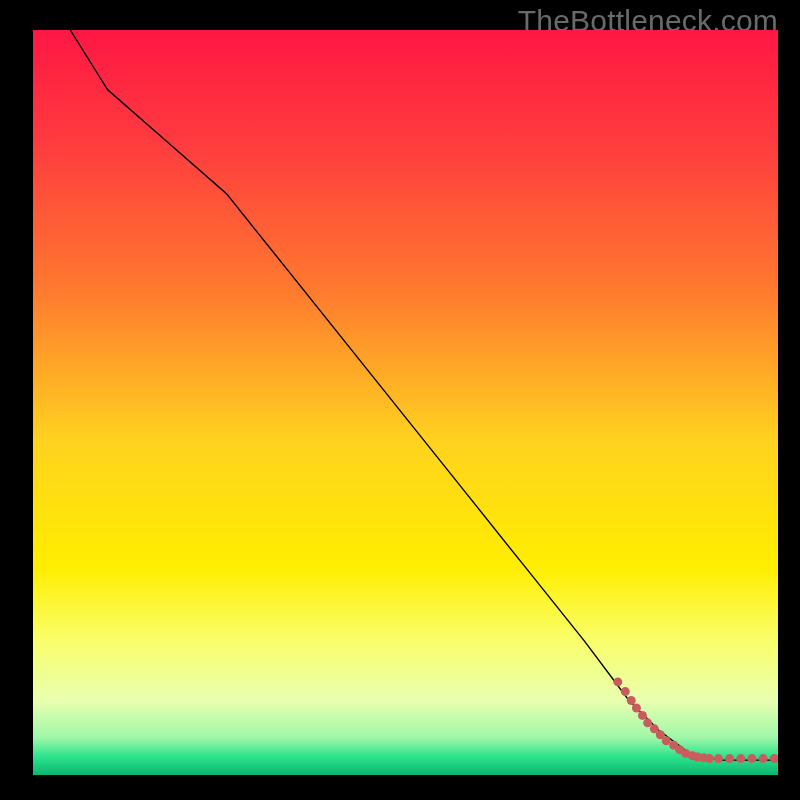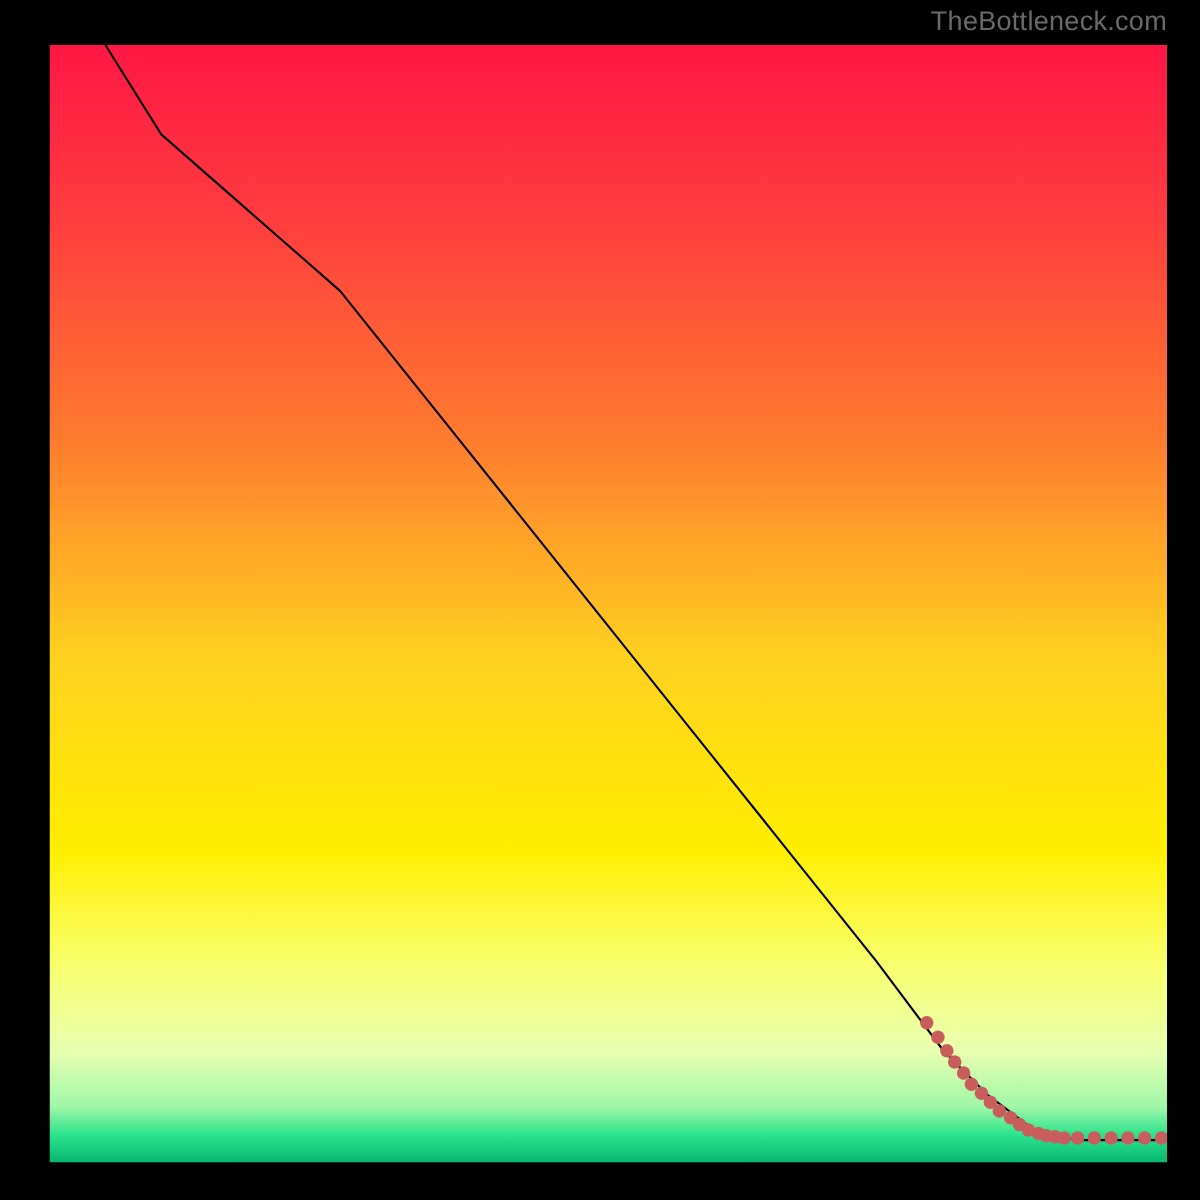--- a/index.html
+++ b/index.html
@@ -15,21 +15,21 @@
     position: relative;
     width: 800px;
     height: 800px;
     background: #000;
   }
   .watermark {
     position: absolute;
     top: 4px;
     right: 22px;
     color: #6a6a6a;
-    font-size: 18px;
+    font-size: 30px;
     font-weight: 500;
     letter-spacing: 0.2px;
   }
   .plot {
     position: absolute;
     left: 33px;
     top: 30px;
     width: 745px;
     height: 745px;
   }

